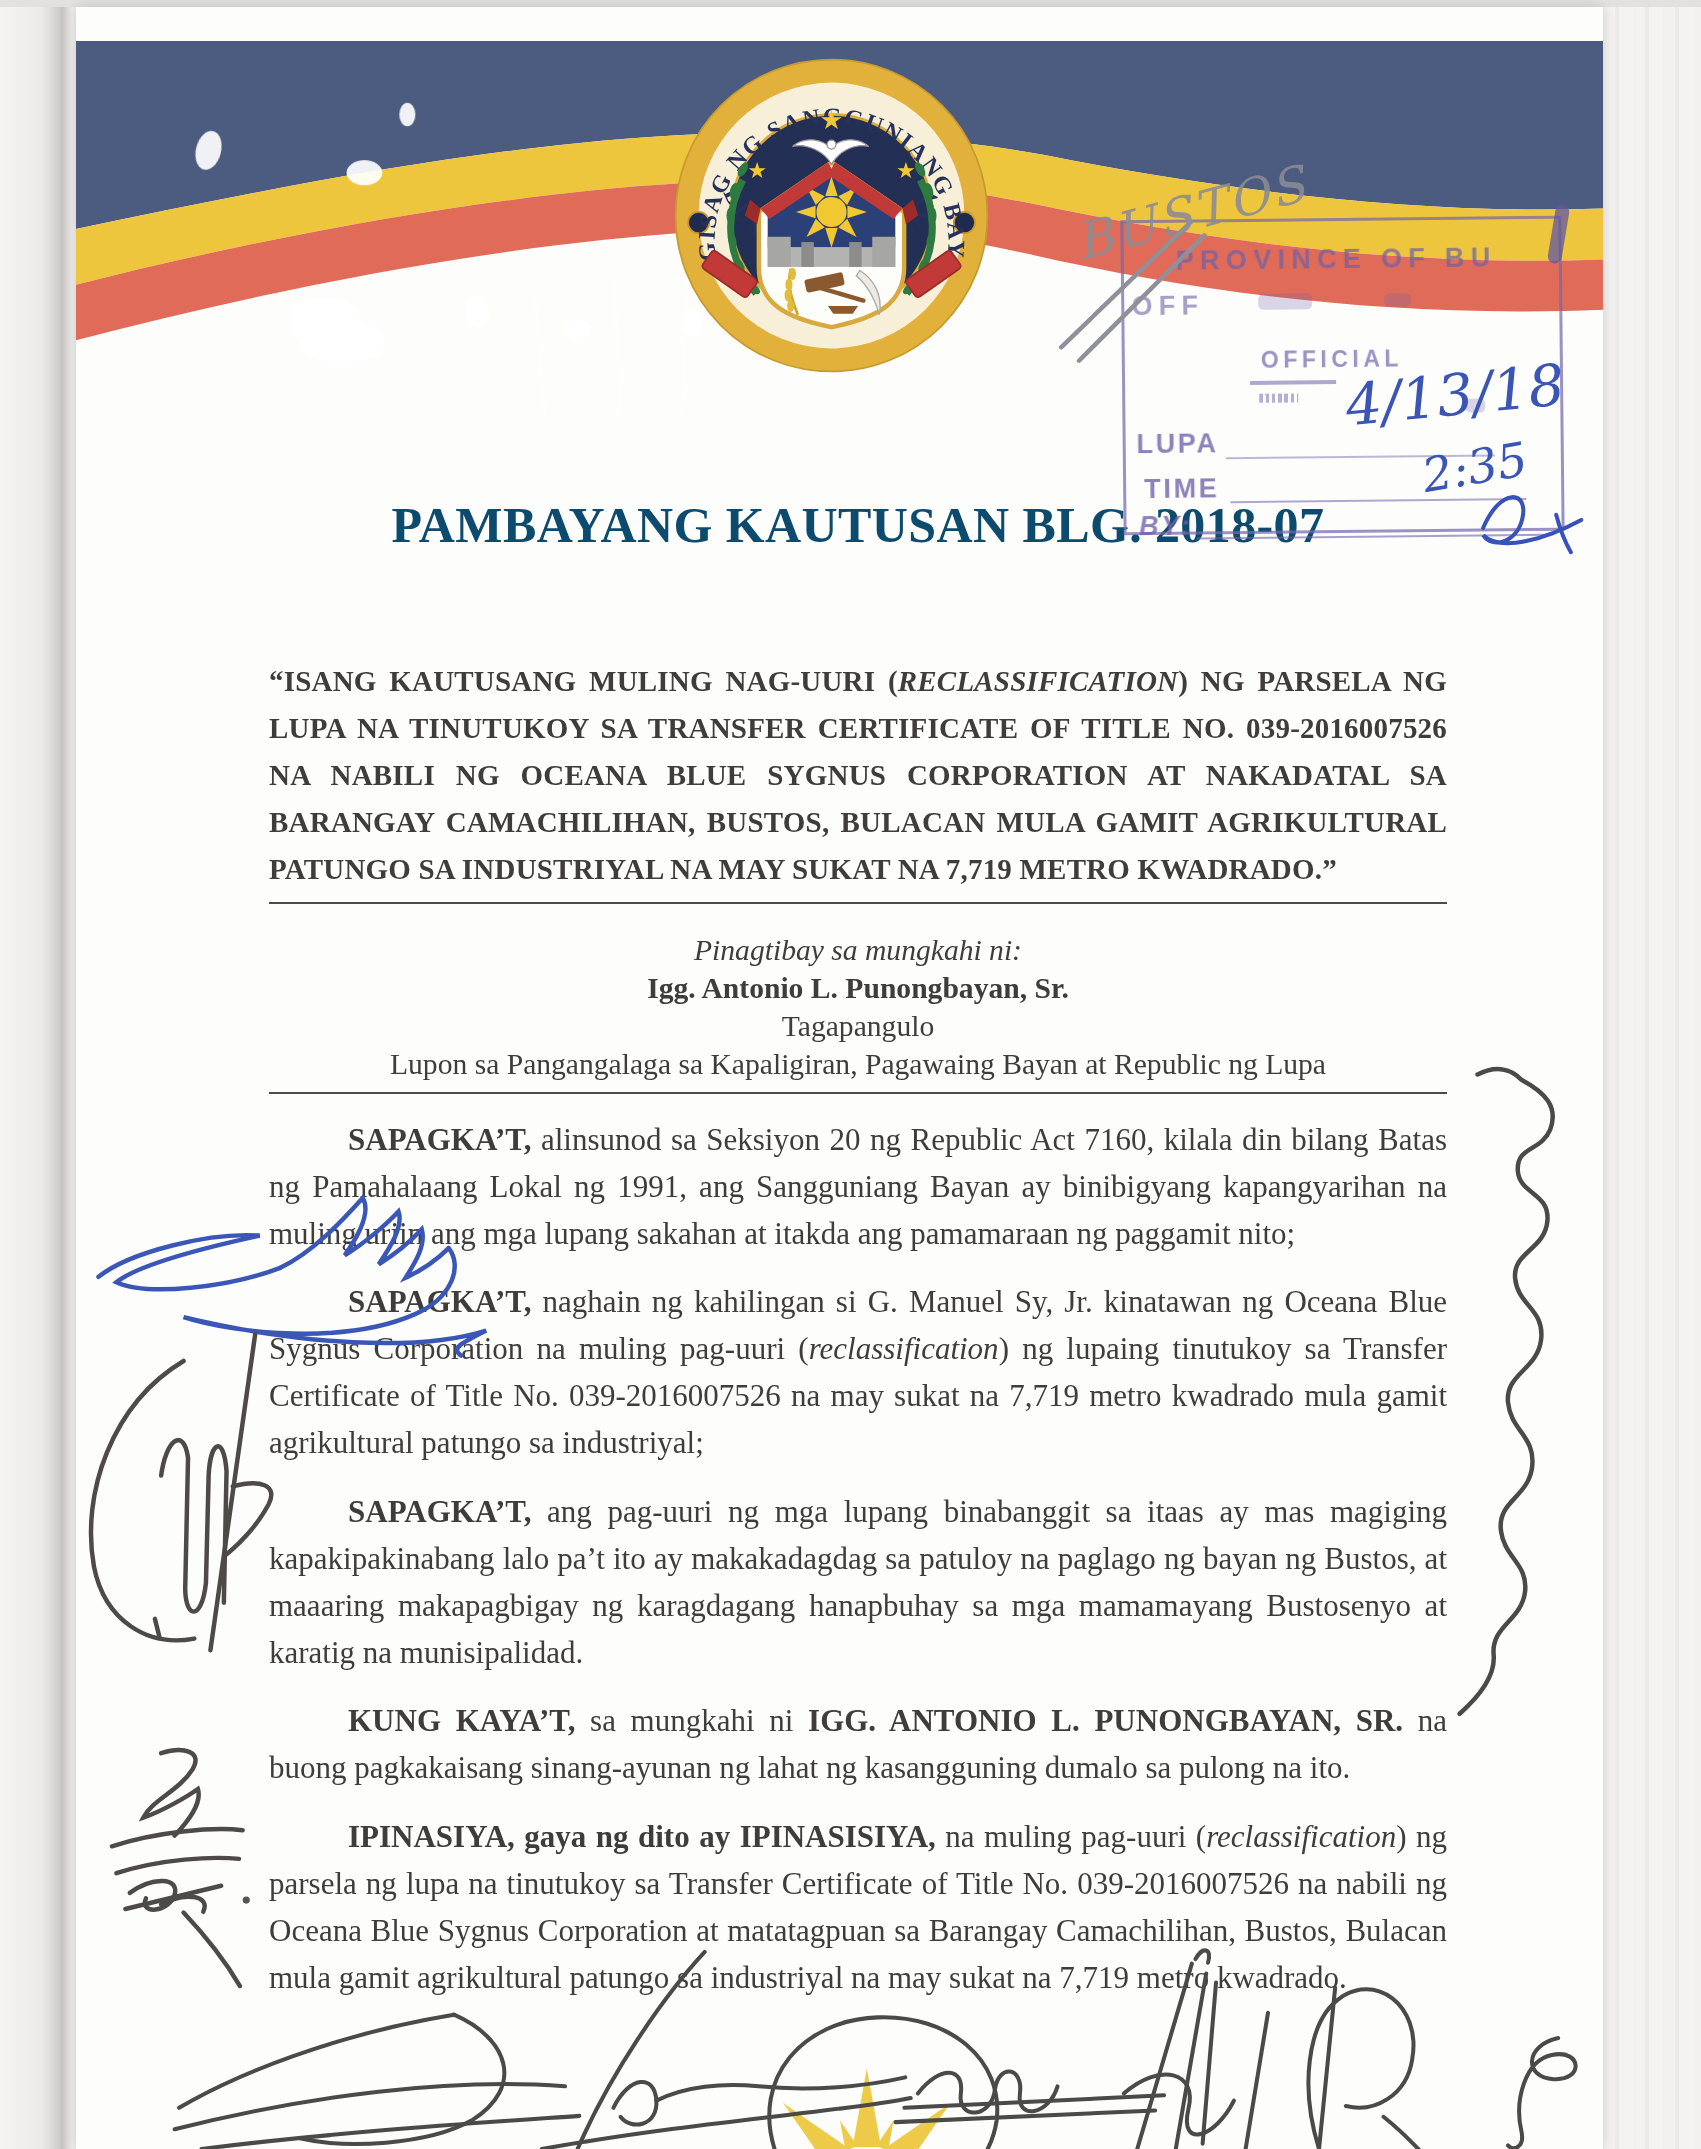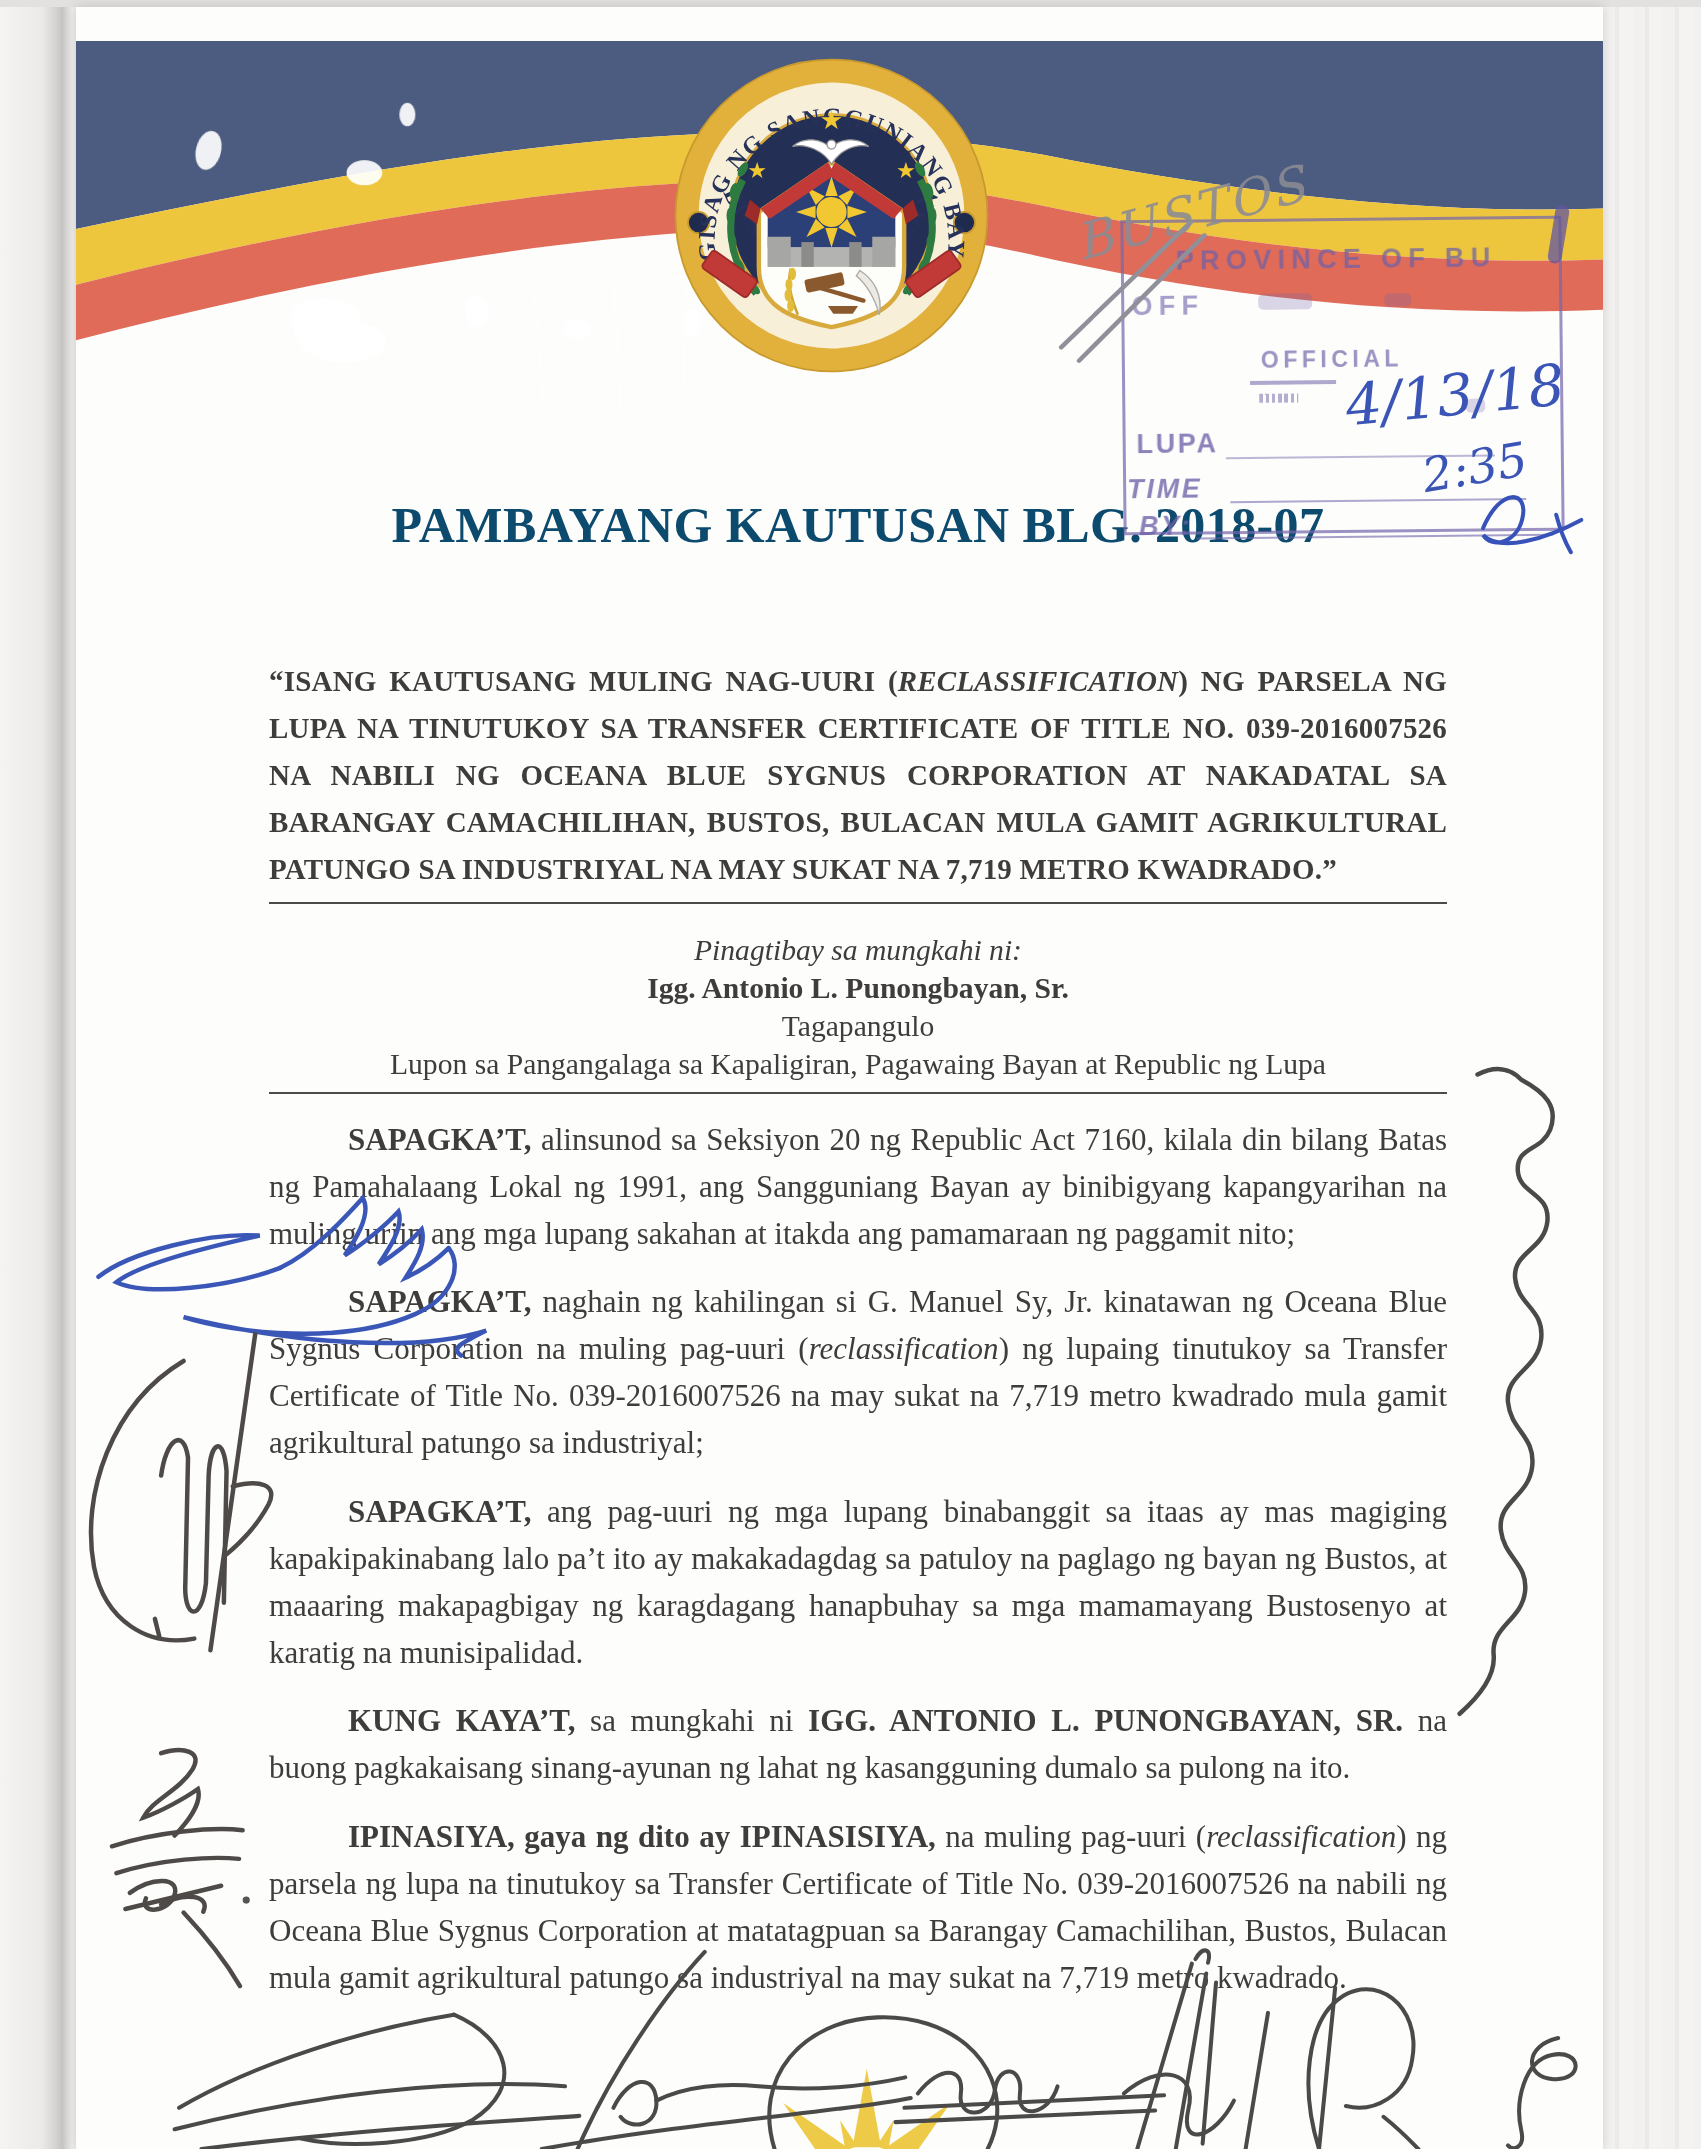--- a/index.html
+++ b/index.html
@@ -191,21 +191,21 @@
     <div class="s-line1">PROVINCE OF BU</div>
     <div class="s-line2">OFF</div>
     <div class="smudge" style="left:134px;top:72px;width:54px;height:16px;"></div>
     <div class="smudge" style="left:260px;top:73px;width:27px;height:12.5px;"></div>
     <div class="s-line3">OFFICIAL</div>
     <div class="s-underline1"></div>
     <div class="s-underline2"></div>
     <div class="smudge" style="left:340px;top:179px;width:19.7px;height:14.3px;"></div>
     <div class="s-label" style="left:10.7px;top:206px;">LUPA</div>
     <div class="s-fill" style="left:100px;top:235px;width:269px;"></div>
-    <div class="s-label" style="left:1px;top:251px;font-style:italic;">TIME</div>
+    <div class="s-label" style="left:18px;top:251px;">TIME</div>
     <div class="s-fill" style="left:104px;top:279px;width:296px;border-bottom-color:rgba(110,97,168,.55);"></div>
     <div class="s-label" style="left:12.5px;top:288px;font-style:italic;">BY:</div>
     <div class="s-fill" style="left:70px;top:315px;width:356px;border-bottom-color:rgba(110,97,168,.6);"></div>
     <div class="hand-blue hand-date">4/13/18</div>
     <div class="hand-blue hand-time">2:35</div>
     <svg class="by-squiggle" viewBox="0 0 140 86">
       <path d="M14,52 C34,6 66,10 58,42 C52,68 24,76 14,60 C34,80 86,64 124,44 M96,38 C100,54 104,66 112,80" fill="none" stroke="#3752b8" stroke-width="4.5" stroke-linecap="round"></path>
     </svg>
     <div class="blob"></div>
   </div>

